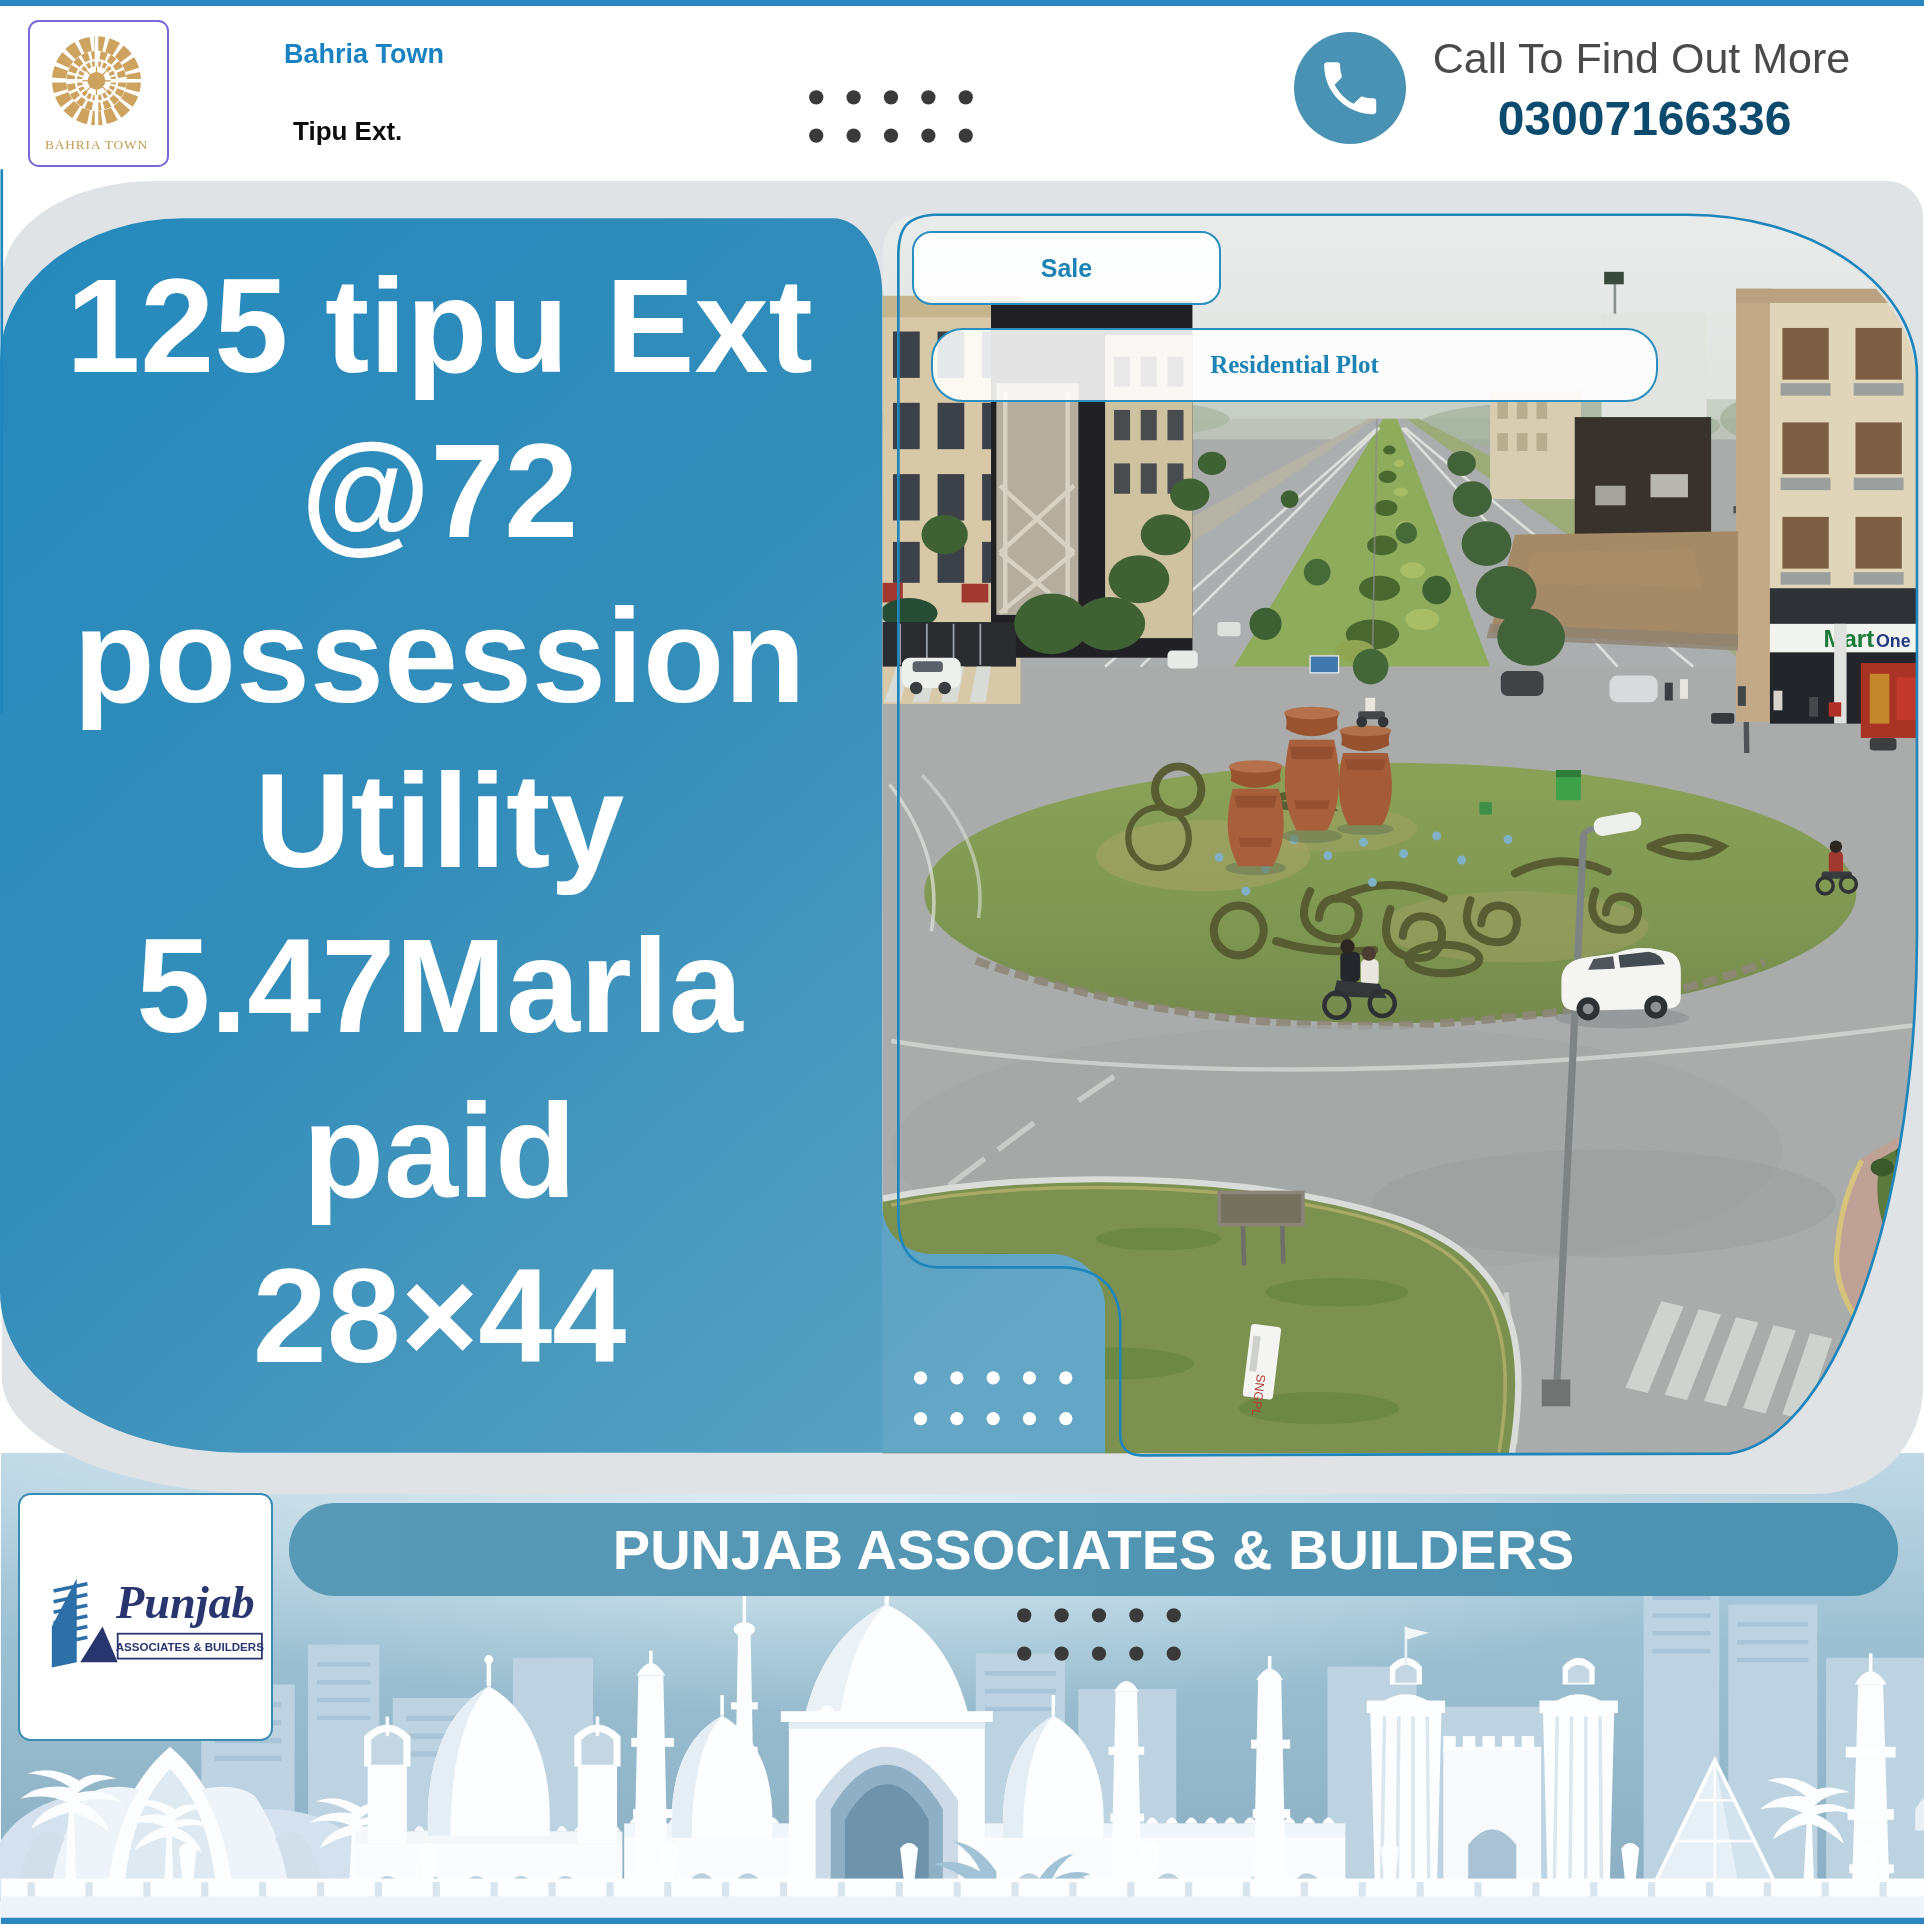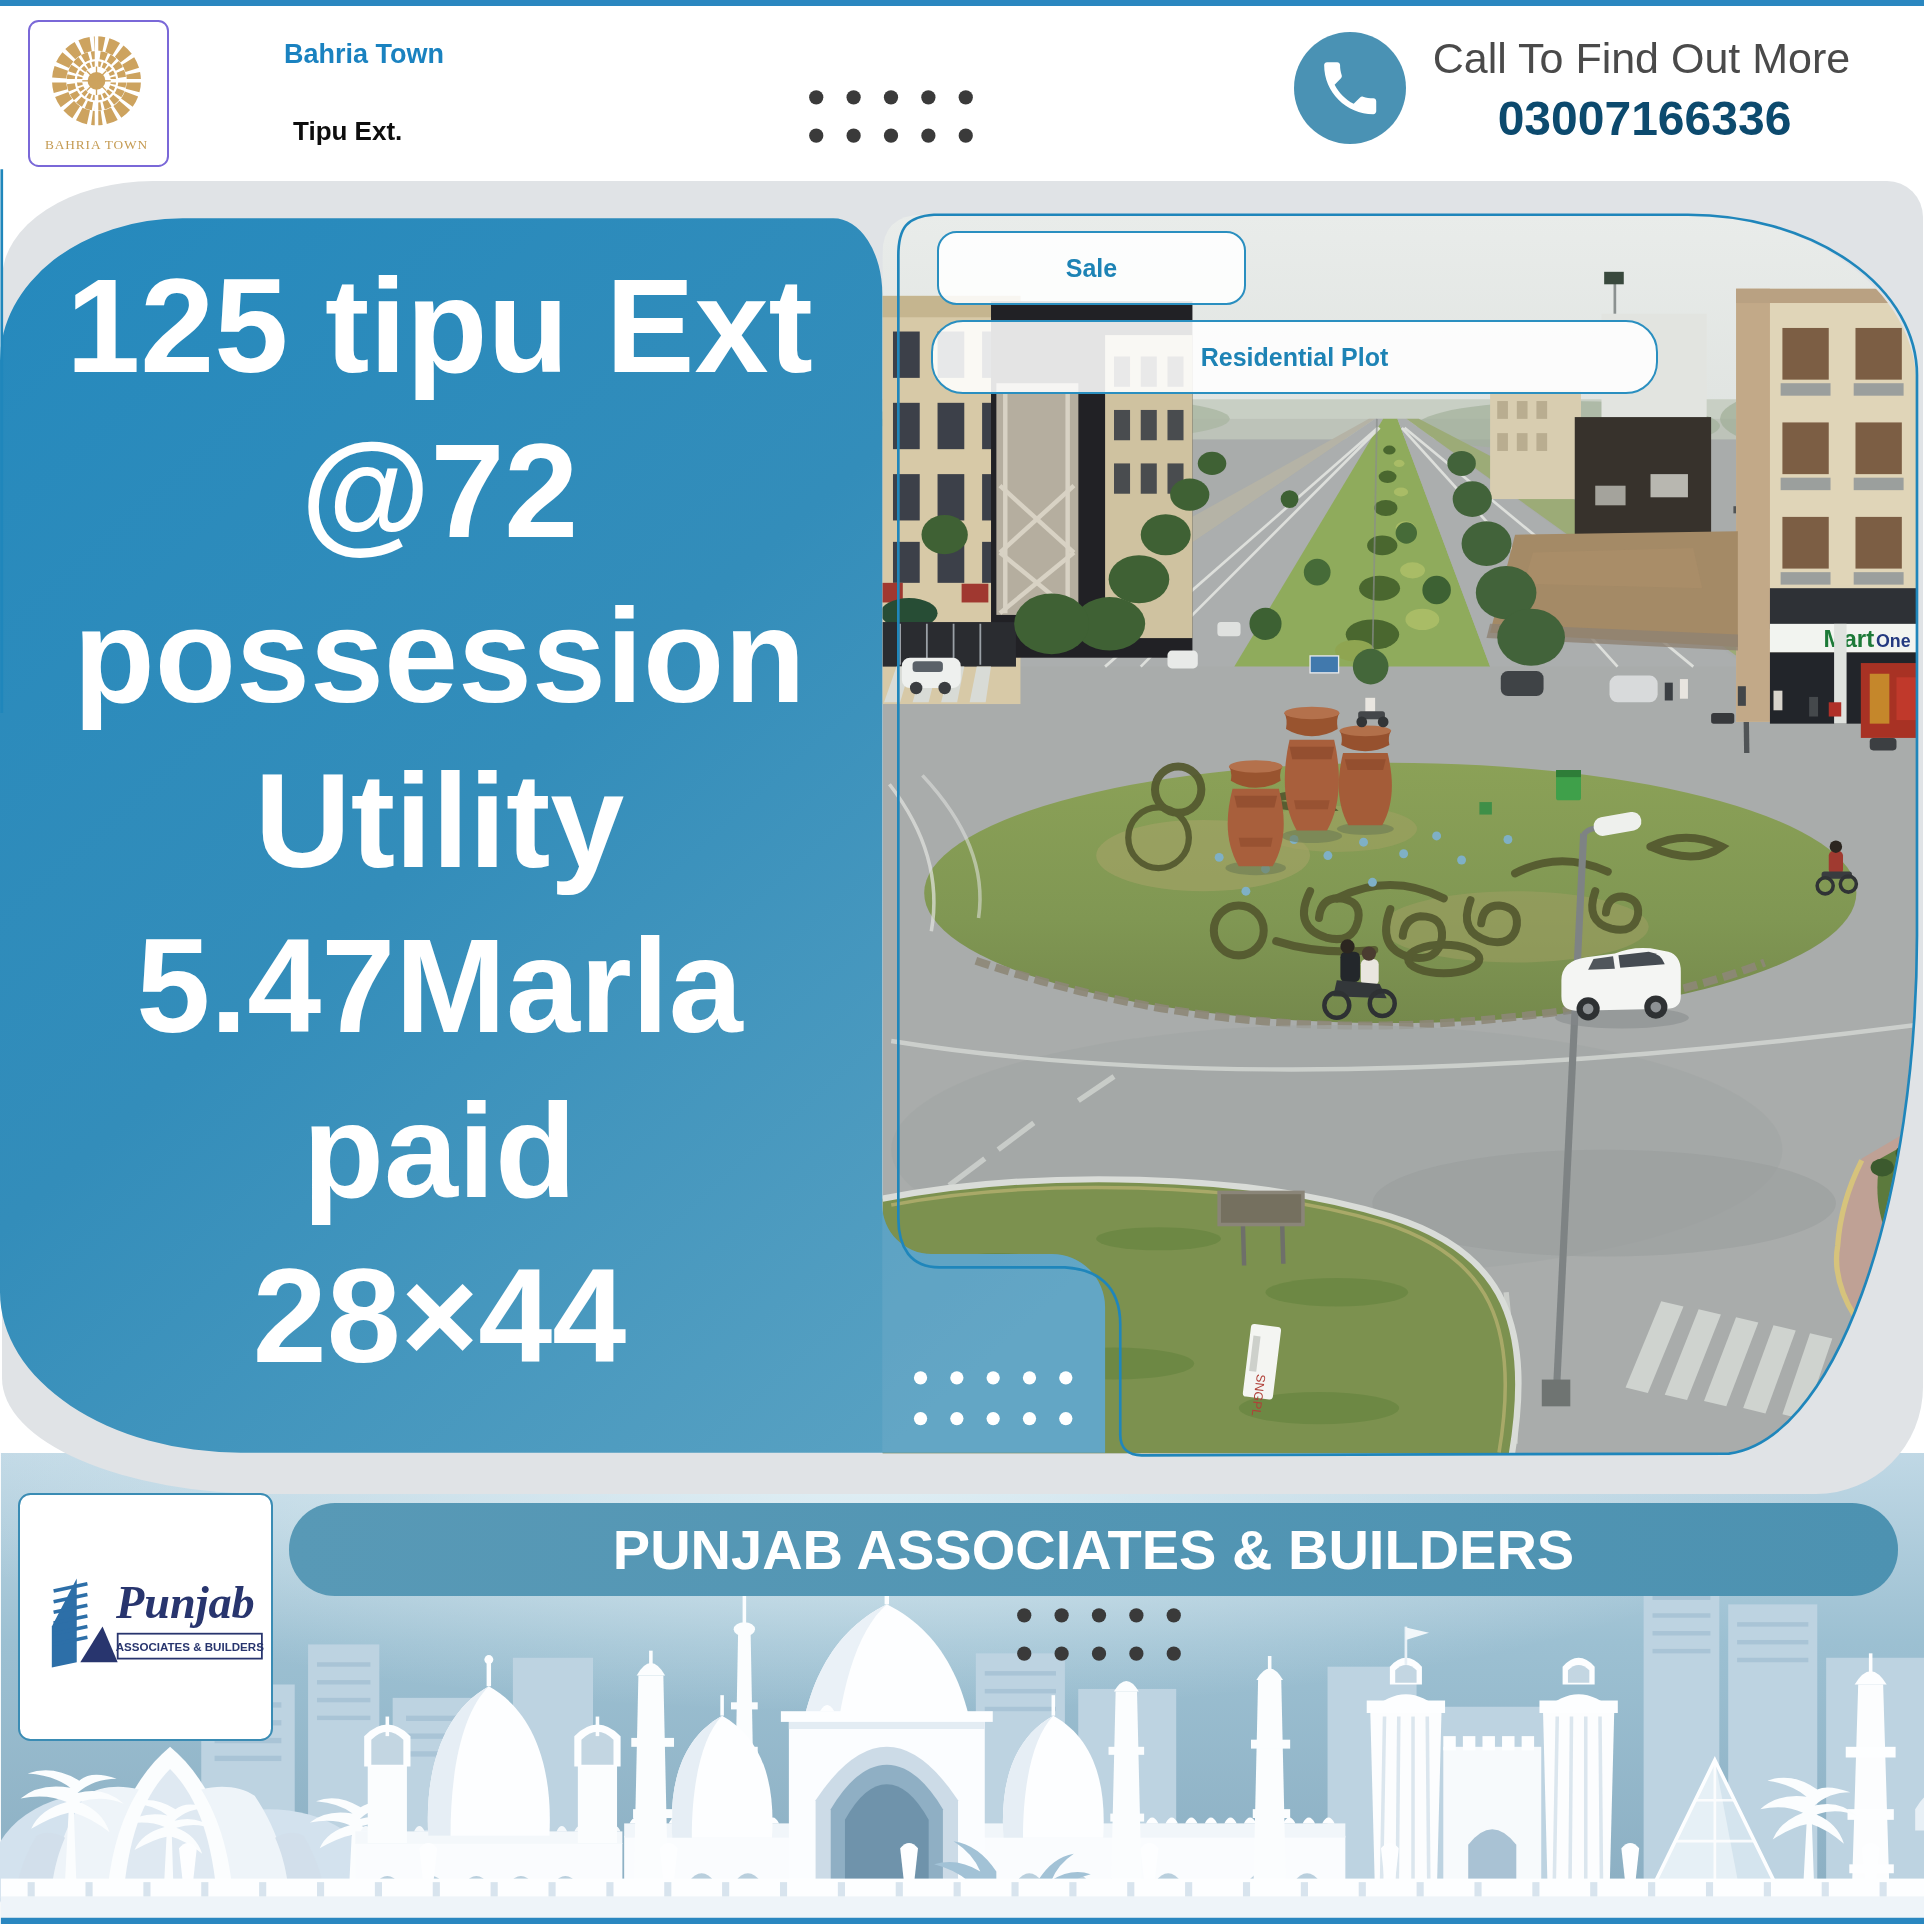--- a/index.html
+++ b/index.html
@@ -705,24 +705,24 @@
     <g fill="none" stroke="#1f86bb" stroke-width="3">
       <path d="M1008,287 C1008,255 1018,243 1048,241 L1894,241 A257,180 0 0 1 2151,421 L2151,1050
                A222,585 0 0 1 1940,1631 L1281,1633 C1266,1633 1257,1625 1257,1610 L1257,1486
                C1257,1442 1230,1424 1195,1422 L1054,1422 C1022,1422 1008,1400 1008,1367 Z"></path>
       <path d="M2,190 L2,800"></path>
     </g>
   </svg>
 
   <div class="abs" style="left:912px;top:231px;width:305px;height:70px;background:rgba(255,255,255,0.88);
        border:2.7px solid #2a8fc0;border-radius:19.6px;display:flex;align-items:center;justify-content:center;
-       font-weight:bold;font-size:25px;color:#1d83b5;margin-left:25px;">Sale</div>
-  <div class="abs" style="left:931px;top:320px;width:723px;height:70px;background:rgba(255,255,255,0.88);
+       font-weight:bold;font-size:25px;color:#1d83b5;">Sale</div>
+  <div class="abs" style="left:931px;top:328px;width:723px;height:70px;background:rgba(255,255,255,0.88);
        border:2.7px solid #2a8fc0;border-radius:32px;display:flex;align-items:center;justify-content:center;
-       font-weight:bold;font-size:25px;color:#1d83b5;">Residential Plot</div>
+       font-weight:bold;font-size:25px;color:#1d83b5;font-family:Liberation Serif, serif;">Residential Plot</div>
 
   <div class="abs" style="left:0;top:244px;width:855px;text-align:center;color:#ffffff;font-weight:bold;
        font-size:133px;line-height:165px;padding-left:12px;">125 tipu Ext<br>@72<br>possession<br>Utility<br>5.47Marla<br>paid<br>28×44</div>
 
   <div class="abs" style="left:28px;top:19.6px;width:137px;height:143px;background:#ffffff;border:2.7px solid #7a68d8;border-radius:10.7px;"></div>
   <svg class="abs" style="left:28px;top:19.6px;" width="137" height="143" viewBox="0 0 154 160">
     <g fill="none" stroke="#cda35f">
       <circle cx="77" cy="68" r="42" stroke-width="16" stroke-dasharray="11 4"></circle>
       <circle cx="77" cy="68" r="29" stroke-width="9" stroke-dasharray="7 3"></circle>
       <circle cx="77" cy="68" r="19" stroke-width="6" stroke-dasharray="4 2"></circle>

